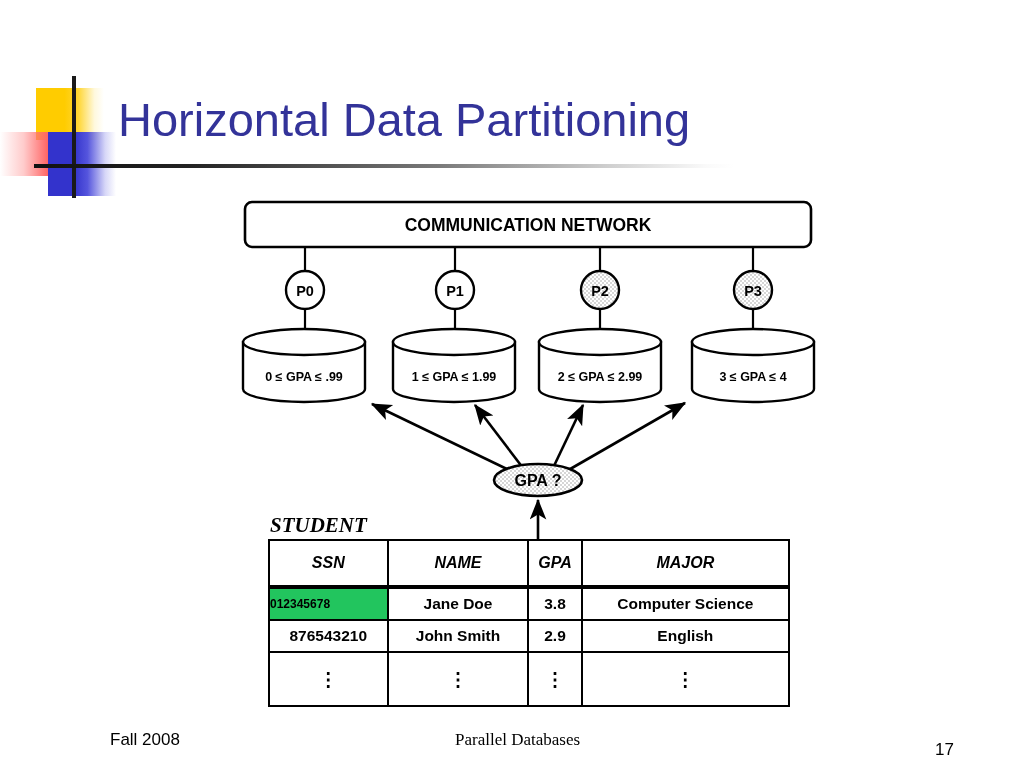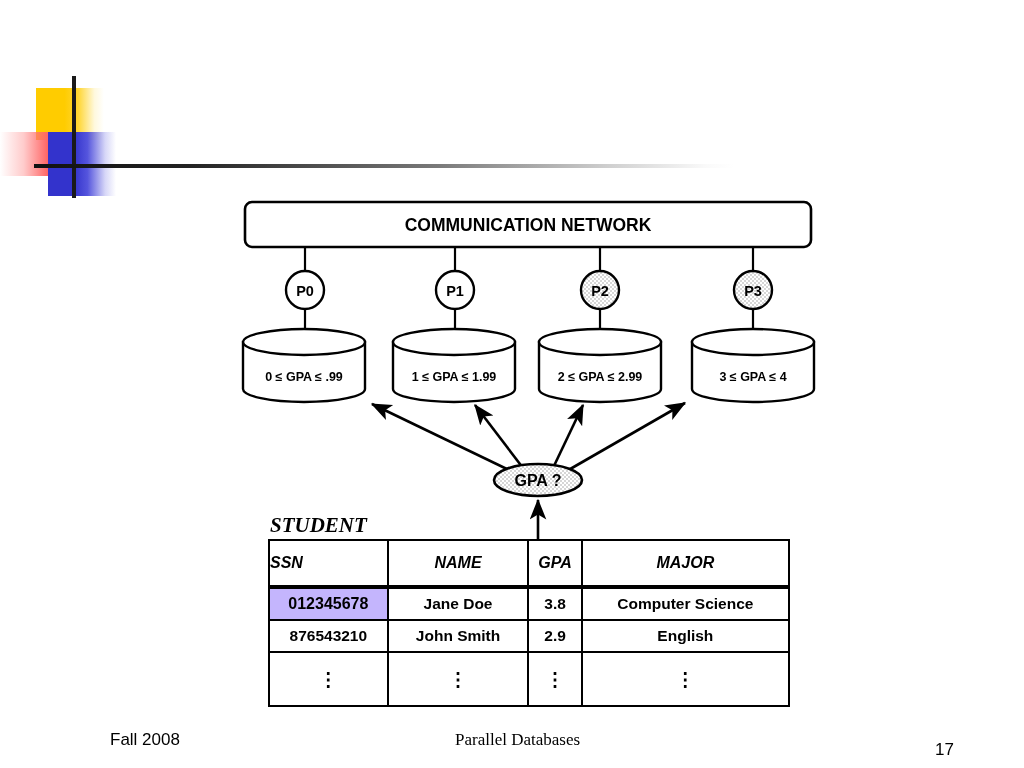--- a/index.html
+++ b/index.html
@@ -91,20 +91,21 @@
 </style>
 </head>
 <body>
 
 <div id="title-bar">
   <div class="deco-yellow"></div>
   <div class="deco-red"></div>
   <div class="deco-blue"></div>
   <div class="deco-vline"></div>
   <div class="deco-hline"></div>
+  <div id="slide-title">Horizontal Data Partitioning</div>
 </div>
 
 <div id="figure">
 <svg width="1024" height="768" viewBox="0 0 1024 768" xmlns="http://www.w3.org/2000/svg">
   <defs>
     <pattern id="stipple" width="4" height="4" patternUnits="userSpaceOnUse">
       <rect width="4" height="4" fill="#ffffff"></rect>
       <circle cx="1" cy="1" r="0.75" fill="#9a9a9a"></circle>
       <circle cx="3" cy="3" r="0.75" fill="#9a9a9a"></circle>
     </pattern>
@@ -194,29 +195,29 @@
 
   <text id="relation-name" x="270" y="532" font-family="'Liberation Serif', serif" font-size="21" font-weight="bold" font-style="italic" fill="#000000">STUDENT</text>
 </svg>
 </div>
 
 <div id="student-table-wrap" style="position:absolute; left:268px; top:539px; width:522px;">
   <table id="student-table" cellspacing="0" cellpadding="0" style="border-collapse:separate; border-spacing:0; width:522px;
                 font-family:'Liberation Sans', sans-serif; background:#ffffff;">
     <thead>
       <tr>
-          <th style="width: 118px; height: 44px; border: 2px solid rgb(0, 0, 0); font-size: 16px; font-weight: bold; font-style: italic; text-align: left; background: rgb(255, 255, 255);">SSN</th>
+          <th style="width: 118px; height: 44px; border: 2px solid rgb(0, 0, 0); font-size: 16px; font-weight: bold; font-style: italic; text-align: center; background: rgb(255, 255, 255);">SSN</th>
           <th style="width: 142px; height: 44px; border-width: 2px 2px 2px 0px; border-top-style: solid; border-right-style: solid; border-bottom-style: solid; border-top-color: rgb(0, 0, 0); border-right-color: rgb(0, 0, 0); border-bottom-color: rgb(0, 0, 0); border-image: initial; border-left-style: initial; border-left-color: initial; font-size: 16px; font-weight: bold; font-style: italic; text-align: center; background: rgb(255, 255, 255);">NAME</th>
           <th style="width: 52px; height: 44px; border-width: 2px 2px 2px 0px; border-top-style: solid; border-right-style: solid; border-bottom-style: solid; border-top-color: rgb(0, 0, 0); border-right-color: rgb(0, 0, 0); border-bottom-color: rgb(0, 0, 0); border-image: initial; border-left-style: initial; border-left-color: initial; font-size: 16px; font-weight: bold; font-style: italic; text-align: center; background: rgb(255, 255, 255);">GPA</th>
           <th style="width: 210px; height: 44px; border-width: 2px 2px 2px 0px; border-top-style: solid; border-right-style: solid; border-bottom-style: solid; border-top-color: rgb(0, 0, 0); border-right-color: rgb(0, 0, 0); border-bottom-color: rgb(0, 0, 0); border-image: initial; border-left-style: initial; border-left-color: initial; font-size: 16px; font-weight: bold; font-style: italic; text-align: center; background: rgb(255, 255, 255);">MAJOR</th>
         </tr>
     </thead>
     <tbody>
         <tr>
-          <td style="width: 118px; height: 30px; border: 2px solid rgb(0, 0, 0); font-size: 16px; font-weight: bold; text-align: center; background: #c4b5fd;">012345678</td>
+          <td style="width: 118px; height: 30px; border: 2px solid rgb(0, 0, 0); font-size: 12px; font-weight: bold; text-align: left; background: #22c55e;">012345678</td>
           <td style="width: 142px; height: 30px; border-width: 2px 2px 2px 0px; border-top-style: solid; border-right-style: solid; border-bottom-style: solid; border-top-color: rgb(0, 0, 0); border-right-color: rgb(0, 0, 0); border-bottom-color: rgb(0, 0, 0); border-image: initial; border-left-style: initial; border-left-color: initial; font-size: 15.5px; font-weight: bold; text-align: center; background: rgb(255, 255, 255);">Jane Doe</td>
           <td style="width: 52px; height: 30px; border-width: 2px 2px 2px 0px; border-top-style: solid; border-right-style: solid; border-bottom-style: solid; border-top-color: rgb(0, 0, 0); border-right-color: rgb(0, 0, 0); border-bottom-color: rgb(0, 0, 0); border-image: initial; border-left-style: initial; border-left-color: initial; font-size: 15.5px; font-weight: bold; text-align: center; background: rgb(255, 255, 255);">3.8</td>
           <td style="width: 210px; height: 30px; border-width: 2px 2px 2px 0px; border-top-style: solid; border-right-style: solid; border-bottom-style: solid; border-top-color: rgb(0, 0, 0); border-right-color: rgb(0, 0, 0); border-bottom-color: rgb(0, 0, 0); border-image: initial; border-left-style: initial; border-left-color: initial; font-size: 15.5px; font-weight: bold; text-align: center; background: rgb(255, 255, 255);">Computer Science</td>
         </tr>
         <tr>
           <td style="width: 118px; height: 30px; border-width: 0px 2px 2px; border-right-style: solid; border-bottom-style: solid; border-left-style: solid; border-right-color: rgb(0, 0, 0); border-bottom-color: rgb(0, 0, 0); border-left-color: rgb(0, 0, 0); border-image: initial; border-top-style: initial; border-top-color: initial; font-size: 15.5px; font-weight: bold; text-align: center; background: rgb(255, 255, 255);">876543210</td>
           <td style="width: 142px; height: 30px; border-width: 0px 2px 2px 0px; border-right-style: solid; border-bottom-style: solid; border-right-color: rgb(0, 0, 0); border-bottom-color: rgb(0, 0, 0); border-image: initial; border-left-style: initial; border-left-color: initial; border-top-style: initial; border-top-color: initial; font-size: 15.5px; font-weight: bold; text-align: center; background: rgb(255, 255, 255);">John Smith</td>
           <td style="width: 52px; height: 30px; border-width: 0px 2px 2px 0px; border-right-style: solid; border-bottom-style: solid; border-right-color: rgb(0, 0, 0); border-bottom-color: rgb(0, 0, 0); border-image: initial; border-left-style: initial; border-left-color: initial; border-top-style: initial; border-top-color: initial; font-size: 15.5px; font-weight: bold; text-align: center; background: rgb(255, 255, 255);">2.9</td>
           <td style="width: 210px; height: 30px; border-width: 0px 2px 2px 0px; border-right-style: solid; border-bottom-style: solid; border-right-color: rgb(0, 0, 0); border-bottom-color: rgb(0, 0, 0); border-image: initial; border-left-style: initial; border-left-color: initial; border-top-style: initial; border-top-color: initial; font-size: 15.5px; font-weight: bold; text-align: center; background: rgb(255, 255, 255);">English</td>
         </tr>

